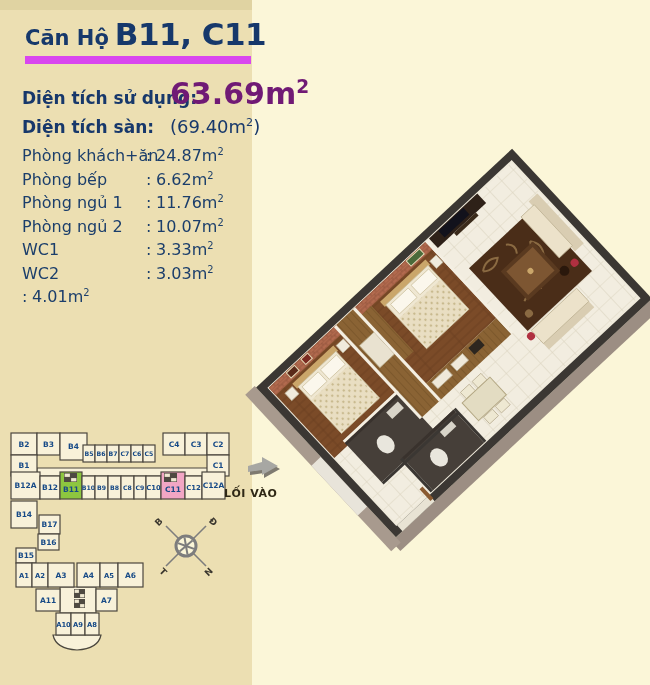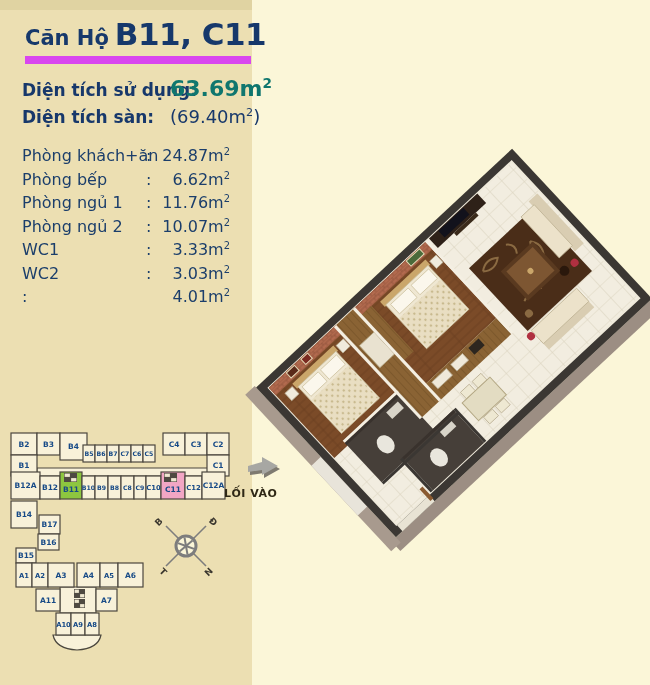--- a/index.html
+++ b/index.html
@@ -15,29 +15,29 @@
   .title-block {
     position:absolute; left:25px; top:16px; width:226px;
     border-bottom:8px solid #d946ef; padding-bottom:4px; white-space:nowrap;
   }
   .title-prefix { font-size:21px; font-weight:bold; color:#16386b; }
   .title-units  { font-size:31px; font-weight:bold; color:#16386b; letter-spacing:-0.5px; margin-left:6px; }
 
   .areas { position:absolute; left:22px; top:76px; width:222px; }
   .area-line { margin-bottom:5px; white-space:nowrap; }
   .area-label { display:inline-block; width:148px; font-size:17px; font-weight:bold; color:#17386b; }
-  .area-value-red { font-size:22px; font-weight:bold; color:#0f766e;text-align:center; }
+  .area-value-red { font-size:30px; font-weight:bold; color:#701a75;text-align:center; }
   .area-value-navy { font-size:18px; font-weight:normal; color:#17386b; }
   sup { font-size:62%; vertical-align:super; line-height:0; }
 
   .room-list { position:absolute; left:22px; top:146px; width:208px; }
   .room-row { display:flex; align-items:baseline; height:23.5px; color:#1b3e6b; font-size:16px; white-space:nowrap; }
   .room-name  { width:124px; }
   .room-colon { width:10px; }
-  .room-value { flex:1; text-align:right; }
+  .room-value { flex:1; }
 
   .site-map { position:absolute; left:8px; top:428px; width:300px; height:245px; }
   .plan3d   { position:absolute; left:244px; top:128px; width:406px; height:445px; }
 </style>
 </head>
 <body>
 
 <div class="left-panel"></div>
 <div class="top-strip"></div>
 

